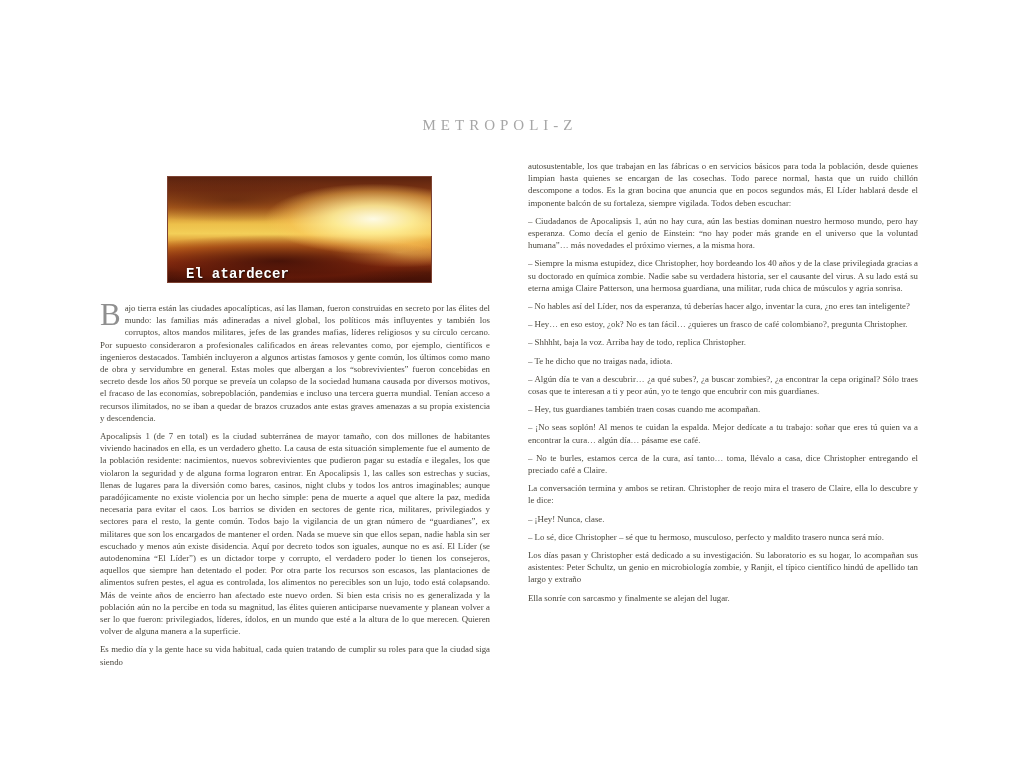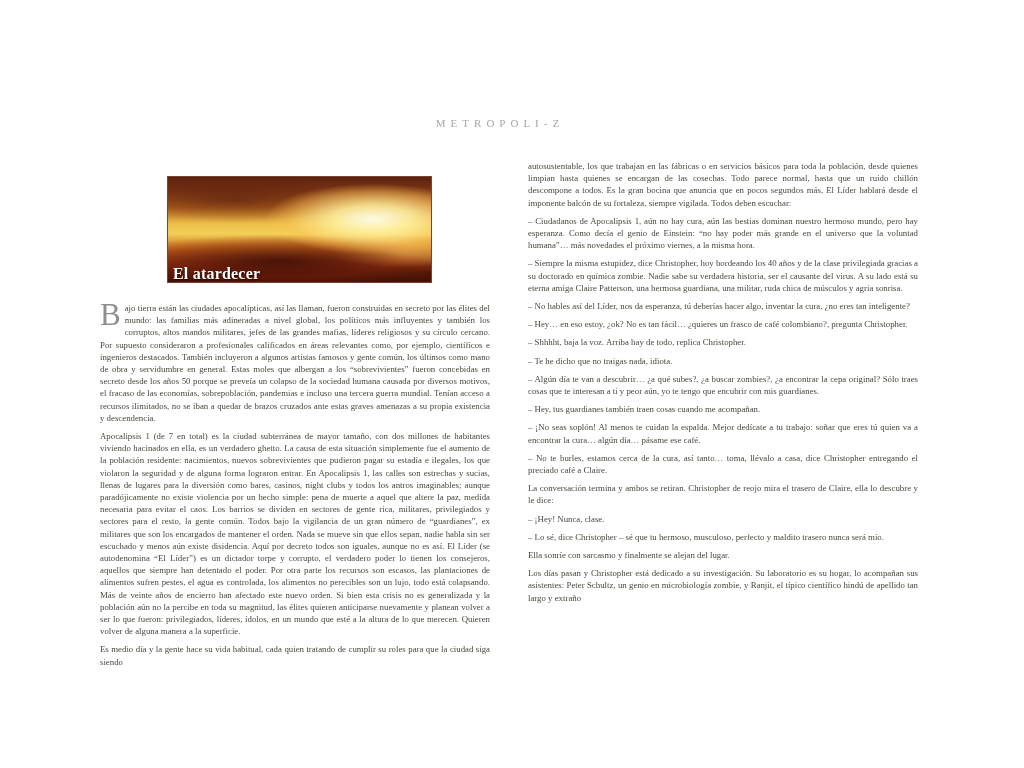--- a/index.html
+++ b/index.html
@@ -16,21 +16,21 @@
     width: 1024px;
     height: 768px;
     background: #ffffff;
   }
   .book-title {
     position: absolute;
     top: 117px;
     left: 0;
     width: 1000px;
     text-align: center;
-    font-size: 11px;
+    font-size: 15px;
     letter-spacing: 5px;
     color: #a6a6a6;
     font-family: "Liberation Serif", serif;
   }
   .columns {
     position: absolute;
     top: 160px;
     left: 100px;
     width: 818px;
     display: flex;
@@ -54,26 +54,26 @@
     border: 1px solid #7d4232;
     background:
       radial-gradient(ellipse 55% 45% at 78% 40%, rgba(255,255,238,0.95) 0%, rgba(255,242,160,0.85) 28%, rgba(252,198,90,0.45) 58%, rgba(252,198,90,0) 75%),
       radial-gradient(ellipse 70% 30% at 25% 22%, rgba(72,22,10,0.55) 0%, rgba(72,22,10,0) 70%),
       radial-gradient(ellipse 85% 32% at 42% 80%, rgba(55,10,5,0.8) 0%, rgba(120,30,10,0.45) 50%, rgba(120,30,10,0) 78%),
       radial-gradient(ellipse 40% 22% at 88% 72%, rgba(255,205,95,0.85) 0%, rgba(255,205,95,0) 65%),
       linear-gradient(180deg, #5a220f 0%, #7c3413 13%, #b8641e 29%, #edc04a 45%, #f3cf58 54%, #d07a22 67%, #8a3312 81%, #541808 91%, #420f06 100%);
   }
   .figure-caption {
     position: absolute;
-    left: 5px;
+    left: 18px;
     bottom: 2px;
     color: #ffffff;
-    font-family: Liberation Serif, serif;
+    font-family: Liberation Mono, monospace;
     font-weight: bold;
-    font-size: 16px;
+    font-size: 14px;
     letter-spacing: 0.2px;
     text-shadow: 0.5px 0.5px 1.5px rgba(0,0,0,0.8);
   }
   .dropcap {
     float: left;
     font-size: 31px;
     line-height: 24px;
     color: #8f8f8f;
     margin: 1px 4px 0 0;
     font-family: "Liberation Serif", serif;
@@ -110,19 +110,19 @@
       <p>– Hey… en eso estoy, ¿ok? No es tan fácil… ¿quieres un frasco de café colombiano?, pregunta Christopher.</p>
       <p>– Shhhht, baja la voz. Arriba hay de todo, replica Christopher.</p>
       <p>– Te he dicho que no traigas nada, idiota.</p>
       <p>– Algún día te van a descubrir… ¿a qué subes?, ¿a buscar zombies?, ¿a encontrar la cepa original? Sólo traes cosas que te interesan a ti y peor aún, yo te tengo que encubrir con mis guardianes.</p>
       <p>– Hey, tus guardianes también traen cosas cuando me acompañan.</p>
       <p>– ¡No seas soplón! Al menos te cuidan la espalda. Mejor dedícate a tu trabajo: soñar que eres tú quien va a encontrar la cura… algún día… pásame ese café.</p>
       <p>– No te burles, estamos cerca de la cura, así tanto… toma, llévalo a casa, dice Christopher entregando el preciado café a Claire.</p>
       <p>La conversación termina y ambos se retiran. Christopher de reojo mira el trasero de Claire, ella lo descubre y le dice:</p>
       <p>– ¡Hey! Nunca, clase.</p>
       <p>– Lo sé, dice Christopher – sé que tu hermoso, musculoso, perfecto y maldito trasero nunca será mío.</p>
+      <p>Los días pasan y Christopher está dedicado a su investigación. Su laboratorio es su hogar, lo acompañan sus asistentes: Peter Schultz, un genio en microbiología zombie, y Ranjit, el típico científico hindú de apellido tan largo y extraño</p>
       <p>Ella sonríe con sarcasmo y finalmente se alejan del lugar.</p>
-      <p>Los días pasan y Christopher está dedicado a su investigación. Su laboratorio es su hogar, lo acompañan sus asistentes: Peter Schultz, un genio en microbiología zombie, y Ranjit, el típico científico hindú de apellido tan largo y extraño</p>
     </div>
 
   </div>
 
 </div>
 
 </body></html>

